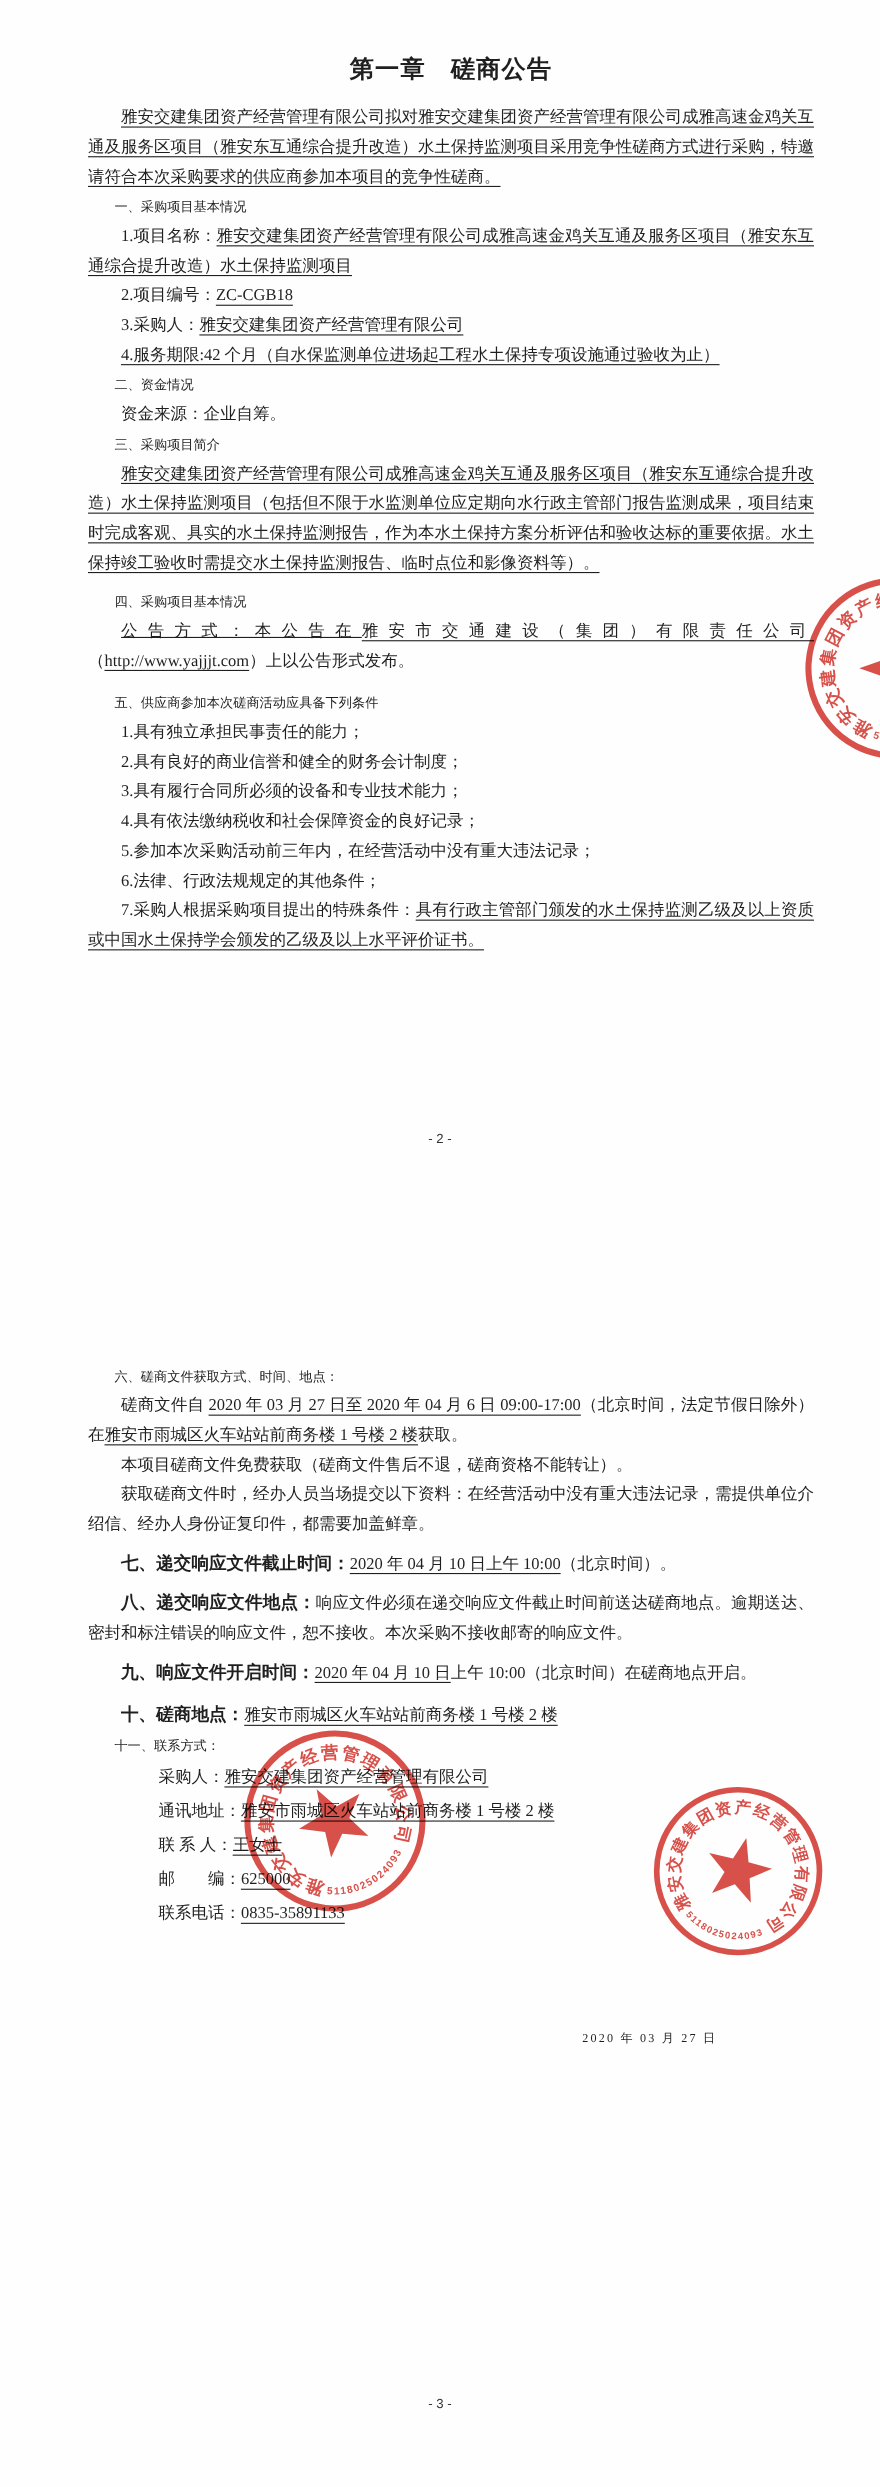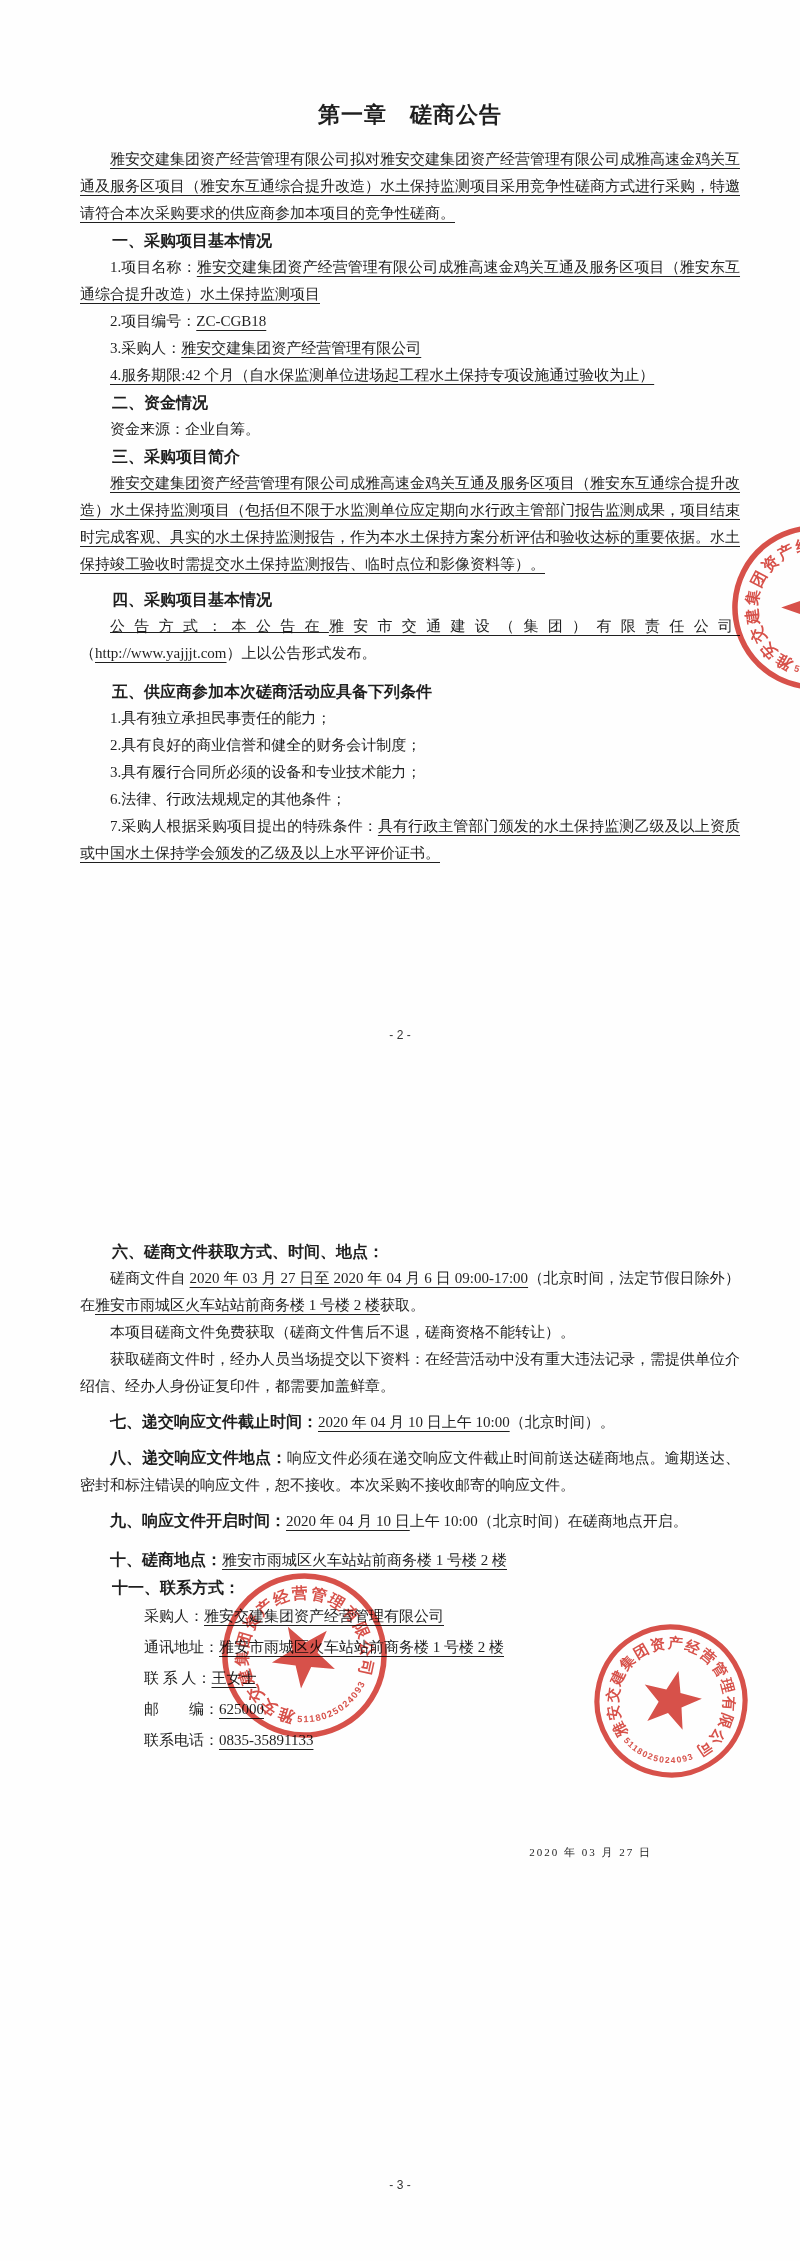--- a/index.html
+++ b/index.html
@@ -6,32 +6,32 @@
   #screen{
     position:relative;
     width:800px;height:2261px;
     margin:0 auto;
     background:#fefefe;
     overflow:hidden;
     font-family:"Liberation Serif","DejaVu Serif",serif;
     color:#1f1f1f;
   }
   .page{position:relative;padding:0 60px 0 80px;}
-  #page1{height:1135px;padding-top:100px;box-sizing:border-box;}
+  #page1{height:1135px;padding-top:48px;box-sizing:border-box;}
   #page2{padding-top:103px;box-sizing:border-box;}
   .doc-title{
     text-align:center;
     font-size:22px;font-weight:bold;
     letter-spacing:1px;
     margin:0 0 16px 0;
   }
   p{margin:0;font-size:15px;line-height:27px;text-align:justify;}
   .indent{text-indent:2em;}
   .u{text-decoration:underline;text-underline-offset:4px;text-decoration-thickness:1px;}
-  .hd{font-weight:bold;font-size:16px;}
+  .hd{font-weight:normal;font-size:12px;}
   .lbl-b{font-weight:bold;font-size:16px;}
   .gap-top{margin-top:8px;}
   .gap-top-lg{margin-top:11px;}
   .spread{letter-spacing:7px;text-decoration:underline;}
   .contact-row{padding-left:64px;font-size:15px;line-height:31px;text-align:left;}
   .page-num{
     position:absolute;left:0;width:100%;
     text-align:center;font-size:12px;color:#333;
     font-family:"Liberation Sans","DejaVu Sans",sans-serif;
   }
@@ -72,20 +72,22 @@
     <p class="indent hd">三、采购项目简介</p>
     <p class="indent u">雅安交建集团资产经营管理有限公司成雅高速金鸡关互通及服务区项目（雅安东互通综合提升改造）水土保持监测项目（包括但不限于水监测单位应定期向水行政主管部门报告监测成果，项目结束时完成客观、具实的水土保持监测报告，作为本水土保持方案分析评估和验收达标的重要依据。水土保持竣工验收时需提交水土保持监测报告、临时点位和影像资料等）。</p>
 
     <p class="indent hd gap-top">四、采购项目基本情况</p>
     <p class="indent"><span class="spread">公告方式：本公告在</span><span class="spread u">雅安市交通建设（集团）有限责任公司</span><span>（</span><span class="u">http://www.yajjjt.com</span><span>）上以公告形式发布。</span></p>
 
     <p class="indent hd gap-top-lg">五、供应商参加本次磋商活动应具备下列条件</p>
     <p class="indent">1.具有独立承担民事责任的能力；</p>
     <p class="indent">2.具有良好的商业信誉和健全的财务会计制度；</p>
     <p class="indent">3.具有履行合同所必须的设备和专业技术能力；</p>
+    <p class="indent">4.具有依法缴纳税收和社会保障资金的良好记录；</p>
+    <p class="indent">5.参加本次采购活动前三年内，在经营活动中没有重大违法记录；</p>
     <p class="indent">6.法律、行政法规规定的其他条件；</p>
     <p class="indent"><span>7.采购人根据采购项目提出的特殊条件：</span><span class="u">具有行政主管部门颁发的水土保持监测乙级及以上资质或中国水土保持学会颁发的乙级及以上水平评价证书。</span></p>
   </div>
 
   <div class="page" id="page2">
 
     <p class="indent hd">六、磋商文件获取方式、时间、地点：</p>
     <p class="indent"><span>磋商文件自 </span><span class="u">2020 年 03 月 27 日至 2020 年 04 月 6 日 09:00-17:00</span><span>（北京时间，法定节假日除外）在</span><span class="u">雅安市雨城区火车站站前商务楼 1 号楼 2 楼</span><span>获取。</span></p>
     <p class="indent">本项目磋商文件免费获取（磋商文件售后不退，磋商资格不能转让）。</p>
     <p class="indent">获取磋商文件时，经办人员当场提交以下资料：在经营活动中没有重大违法记录，需提供单位介绍信、经办人身份证复印件，都需要加盖鲜章。</p>

